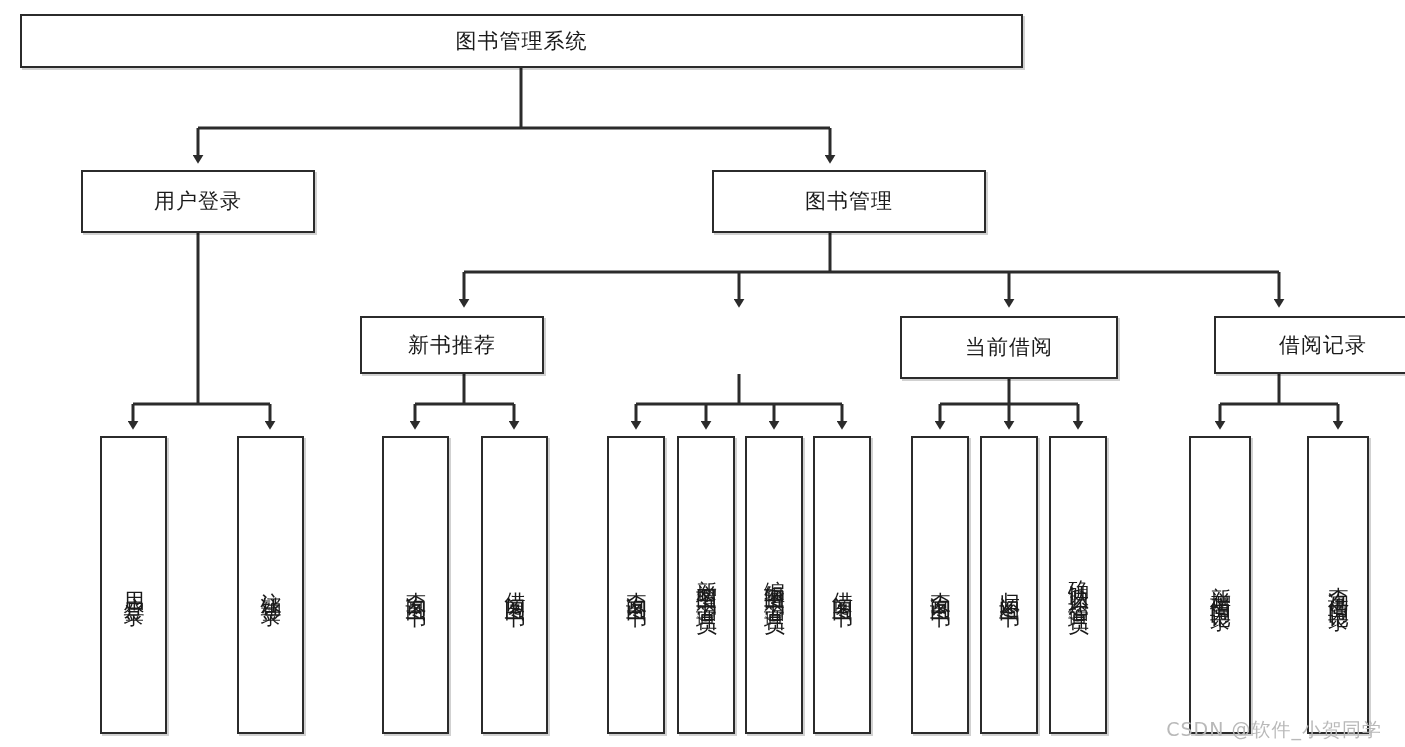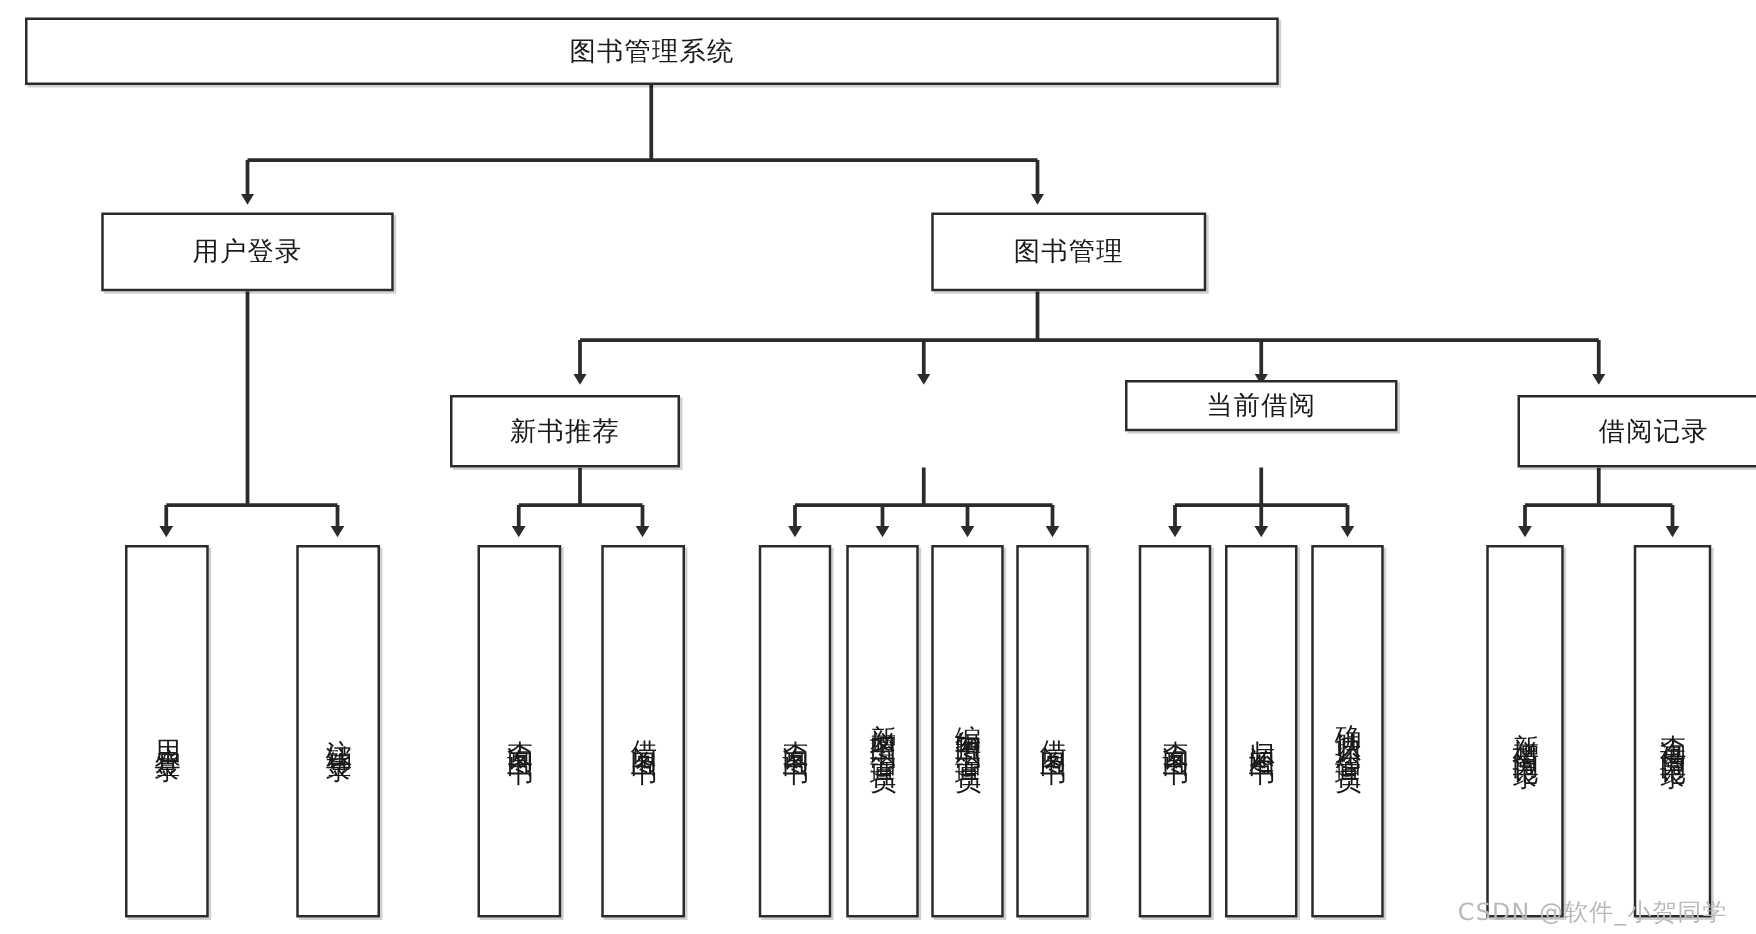--- a/index.html
+++ b/index.html
@@ -84,30 +84,30 @@
   </svg>
 
   <div class="node" style="left:20px;top:14px;width:1003px;height:54px;">
     <span class="lbl">图书管理系统</span>
   </div>
 
   <div class="node" style="left:81px;top:170px;width:234px;height:63px;">
     <span class="lbl">用户登录</span>
   </div>
 
-  <div class="node" style="left:712px;top:170px;width:220px;height:63px;margin-left:33px;">
+  <div class="node" style="left:712px;top:170px;width:274px;height:63px;">
     <span class="lbl">图书管理</span>
   </div>
 
   <div class="node" style="left:360px;top:316px;width:184px;height:58px;">
     <span class="lbl">新书推荐</span>
   </div>
 
 
-  <div class="node" style="left:900px;top:304px;width:218px;height:41px;font-family:Liberation Serif, serif;">
+  <div class="node" style="left:900px;top:316px;width:218px;height:63px;font-family:Liberation Serif, serif;">
     <span class="lbl">当前借阅</span>
   </div>
 
   <div class="node" style="left:1170px;top:316px;width:218px;height:58px;margin-left:44px;">
     <span class="lbl">借阅记录</span>
   </div>
 
   <div class="node leaf" style="left:100px;top:436px;width:67px;height:298px;">
     <span class="lbl">用户登录</span>
   </div>

